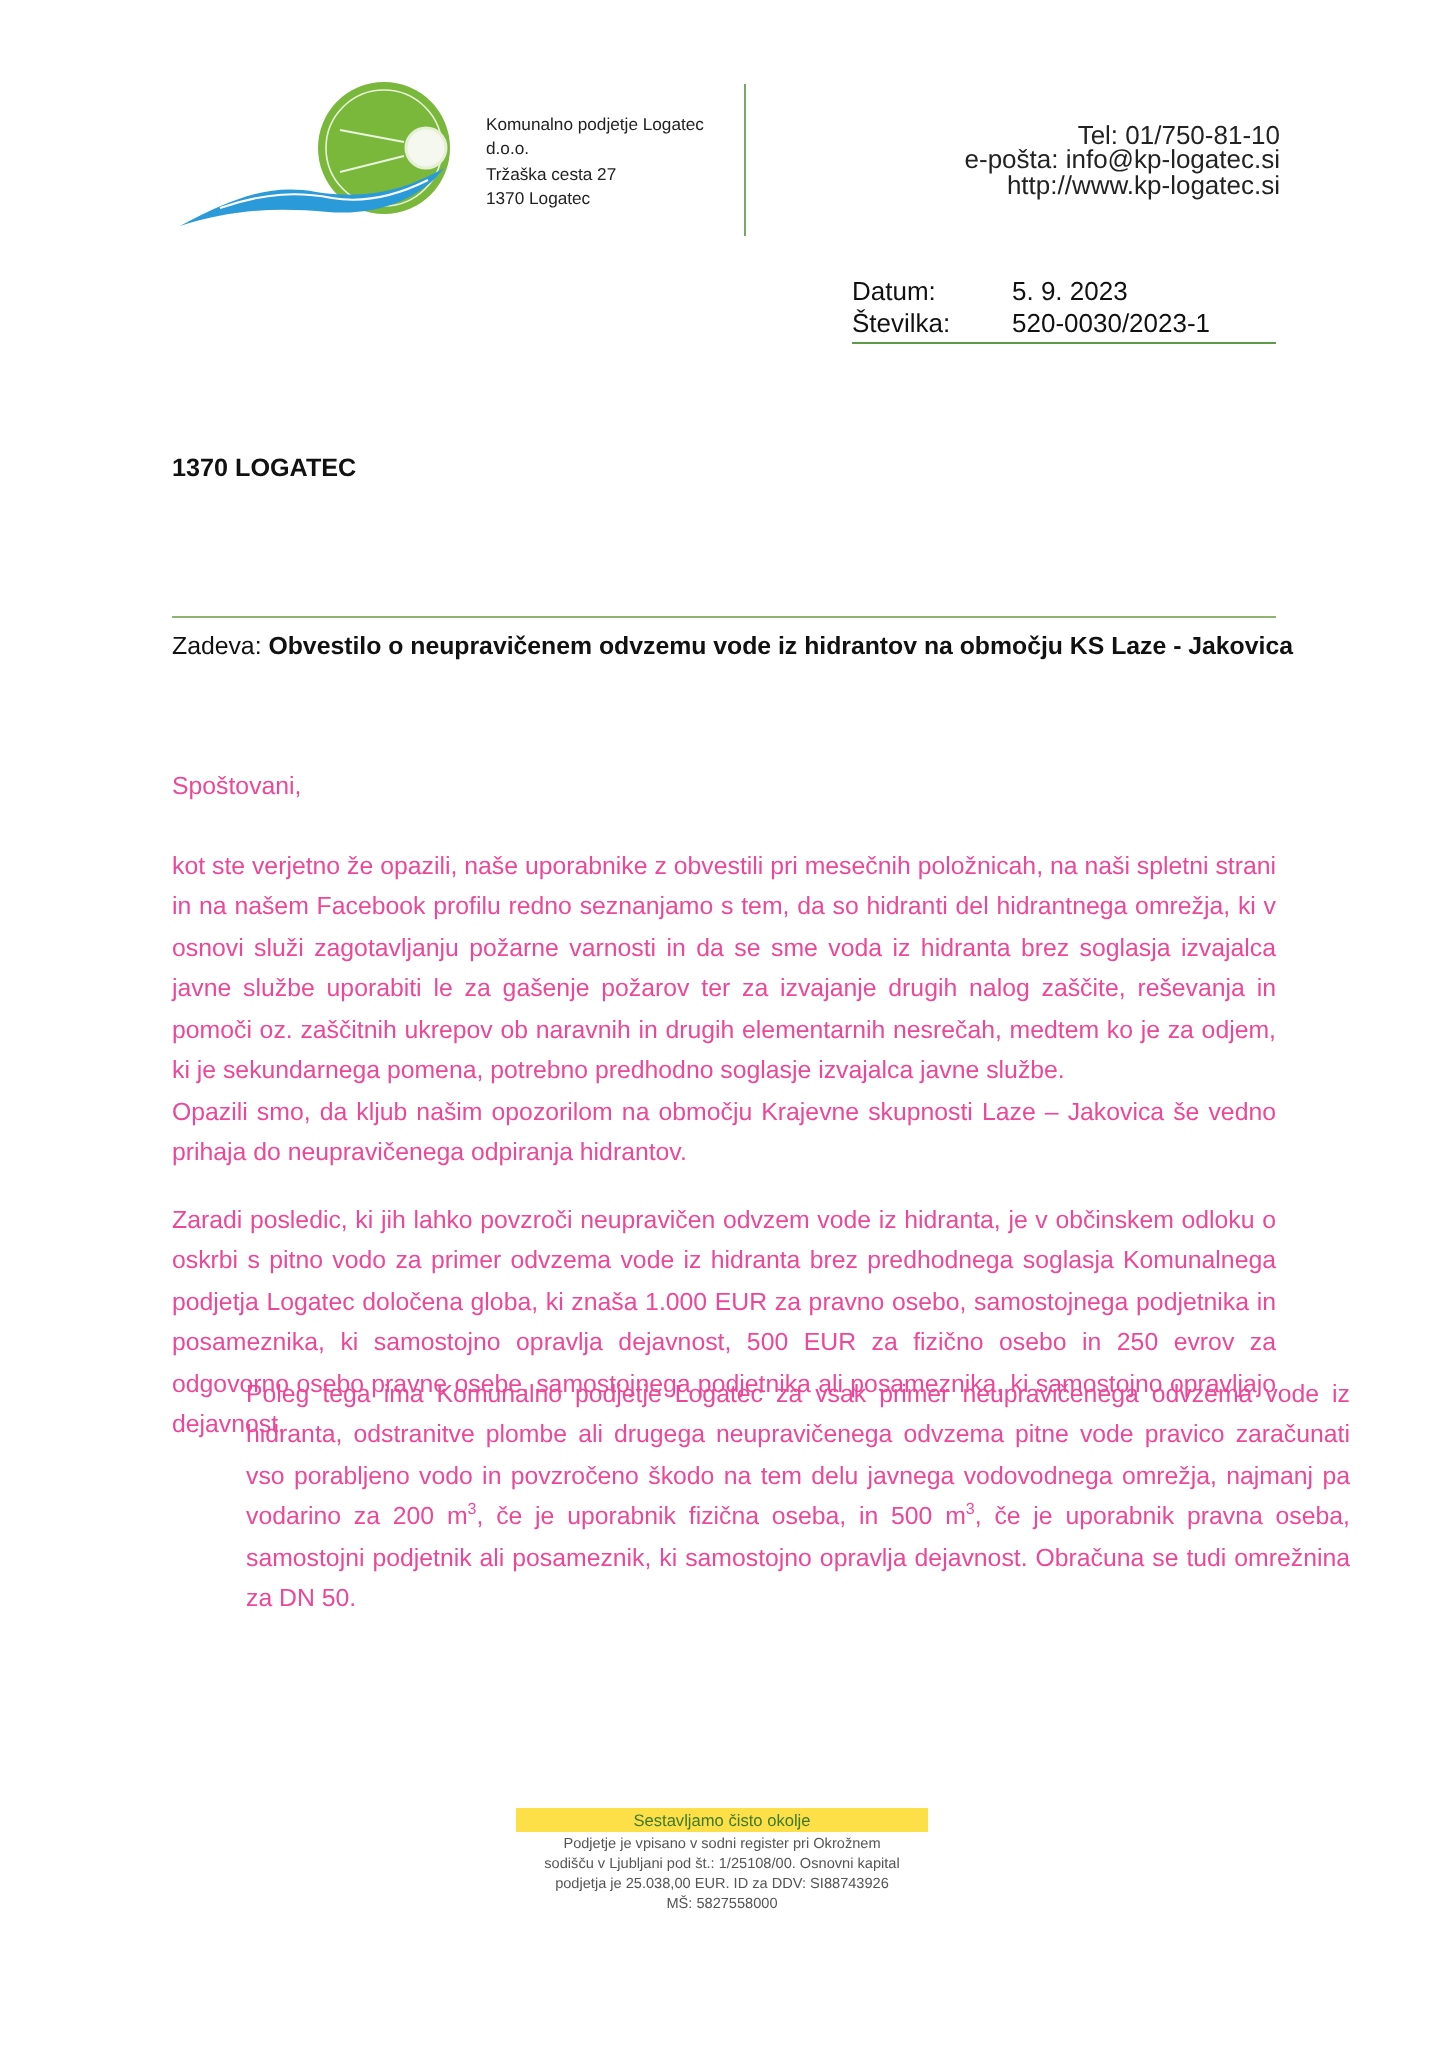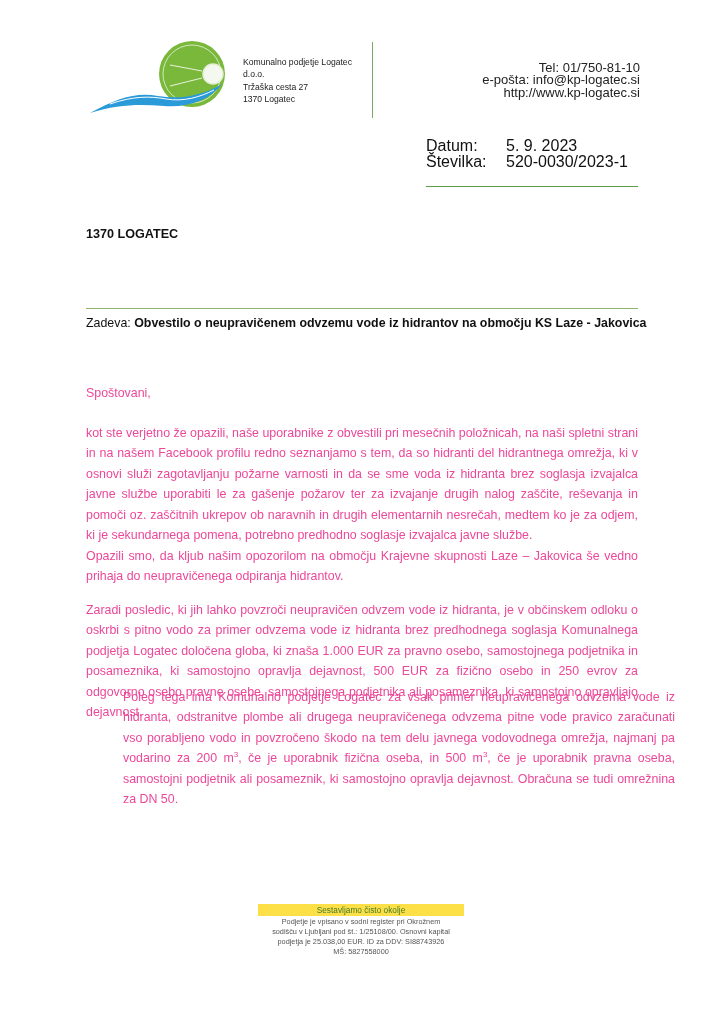--- a/index.html
+++ b/index.html
@@ -2,21 +2,21 @@
 <html><head>
 <meta charset="utf-8">
 <style>
   html, body { margin:0; padding:0; background:#fff; }
   body { width:724px; height:1024px; position:relative; overflow:hidden; font-family:"Liberation Sans", sans-serif; color:#111; }
   .abs { position:absolute; }
   #logo { left:88px; top:40px; width:150px; height:78px; }
   .company { left:243px; top:56px; font-size:8.6px; line-height:12.4px; color:#222; }
   .vline { left:372px; top:42px; width:1px; height:76px; background:#7aa862; }
   .contact { right:84px; top:62px; font-size:13px; line-height:12.4px; text-align:right; color:#222; }
-  .meta { left:426px; top:138px; width:212px; font-size:16px; line-height:16px; border-bottom:1.3px solid #5e9a47; padding-bottom:16px; }
+  .meta { left:426px; top:138px; width:212px; font-size:13px; line-height:16px; border-bottom:1.3px solid #5e9a47; padding-bottom:1px; }
   .meta .row { display:flex; }
   .meta .lbl { width:80px; }
   .addr { left:86px; top:209px; font-size:12.6px; line-height:17px; font-weight:bold; }
   .addr .gap { height:17px; }
   .hrule { left:86px; top:308px; width:552px; height:1.3px; background:#8fb46e; }
   .subject { left:86px; top:316px; font-size:12.4px; }
   .subject b { font-weight:bold; }
   .body { left:86px; width:552px; font-size:12.4px; line-height:20.4px; text-align:justify; color:#ec4899; }
   #greet { top:383px; }
   #p1 { top:423px; }

